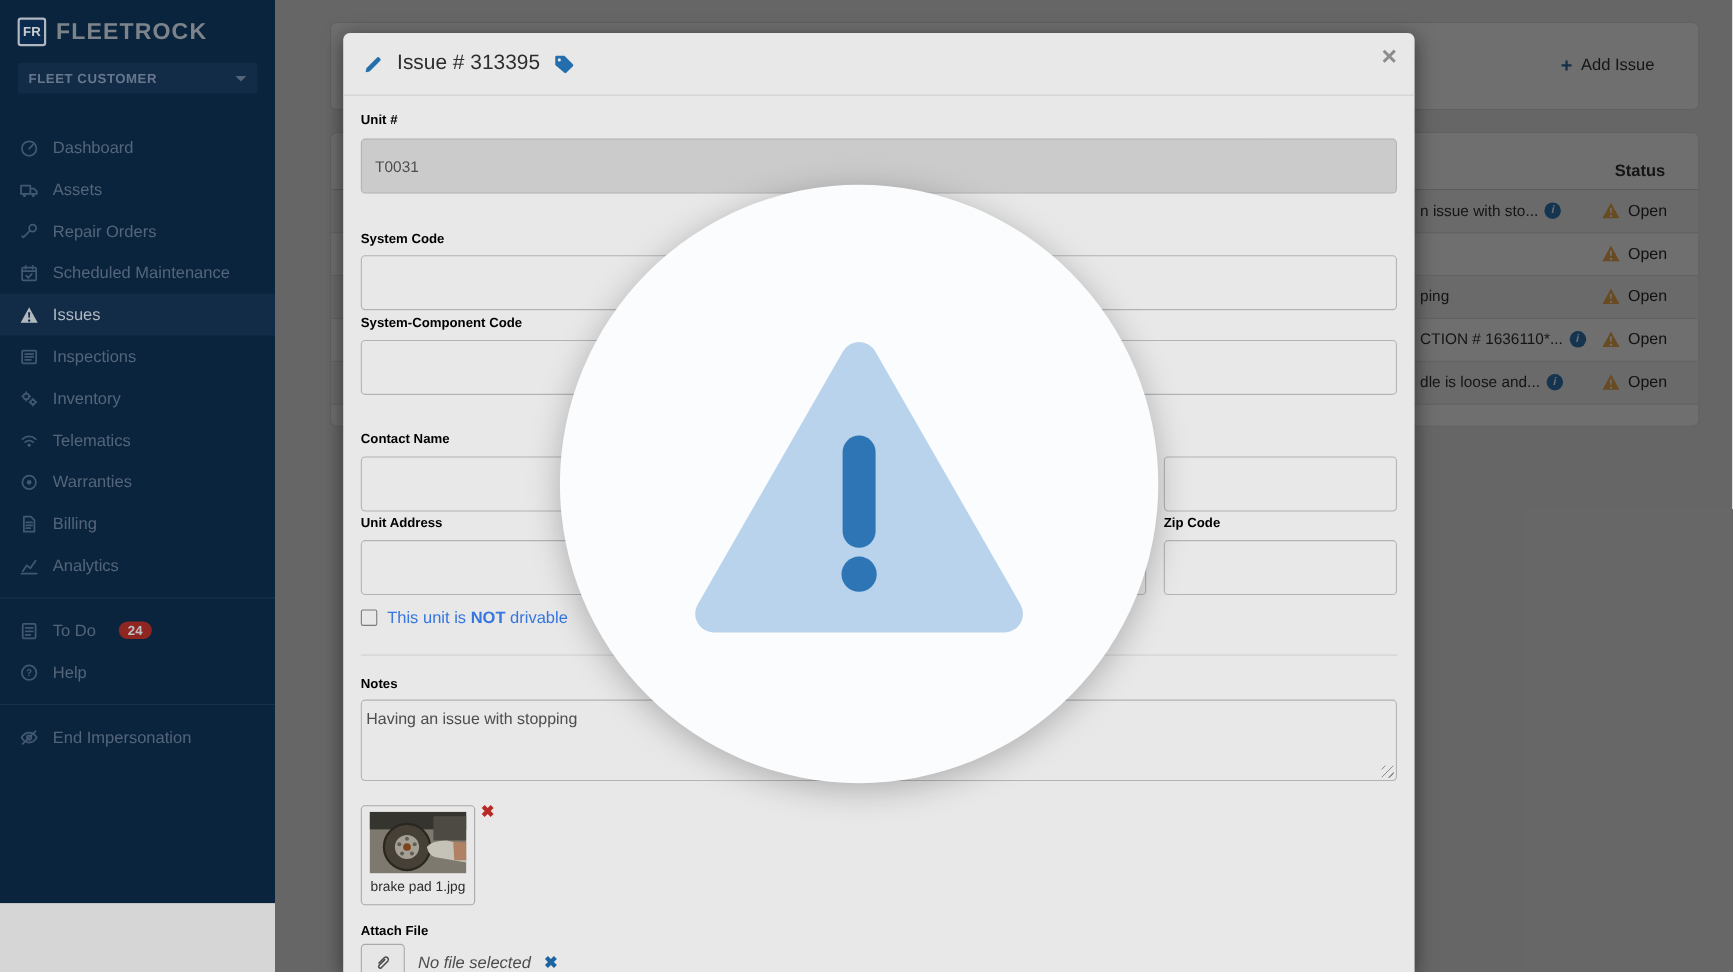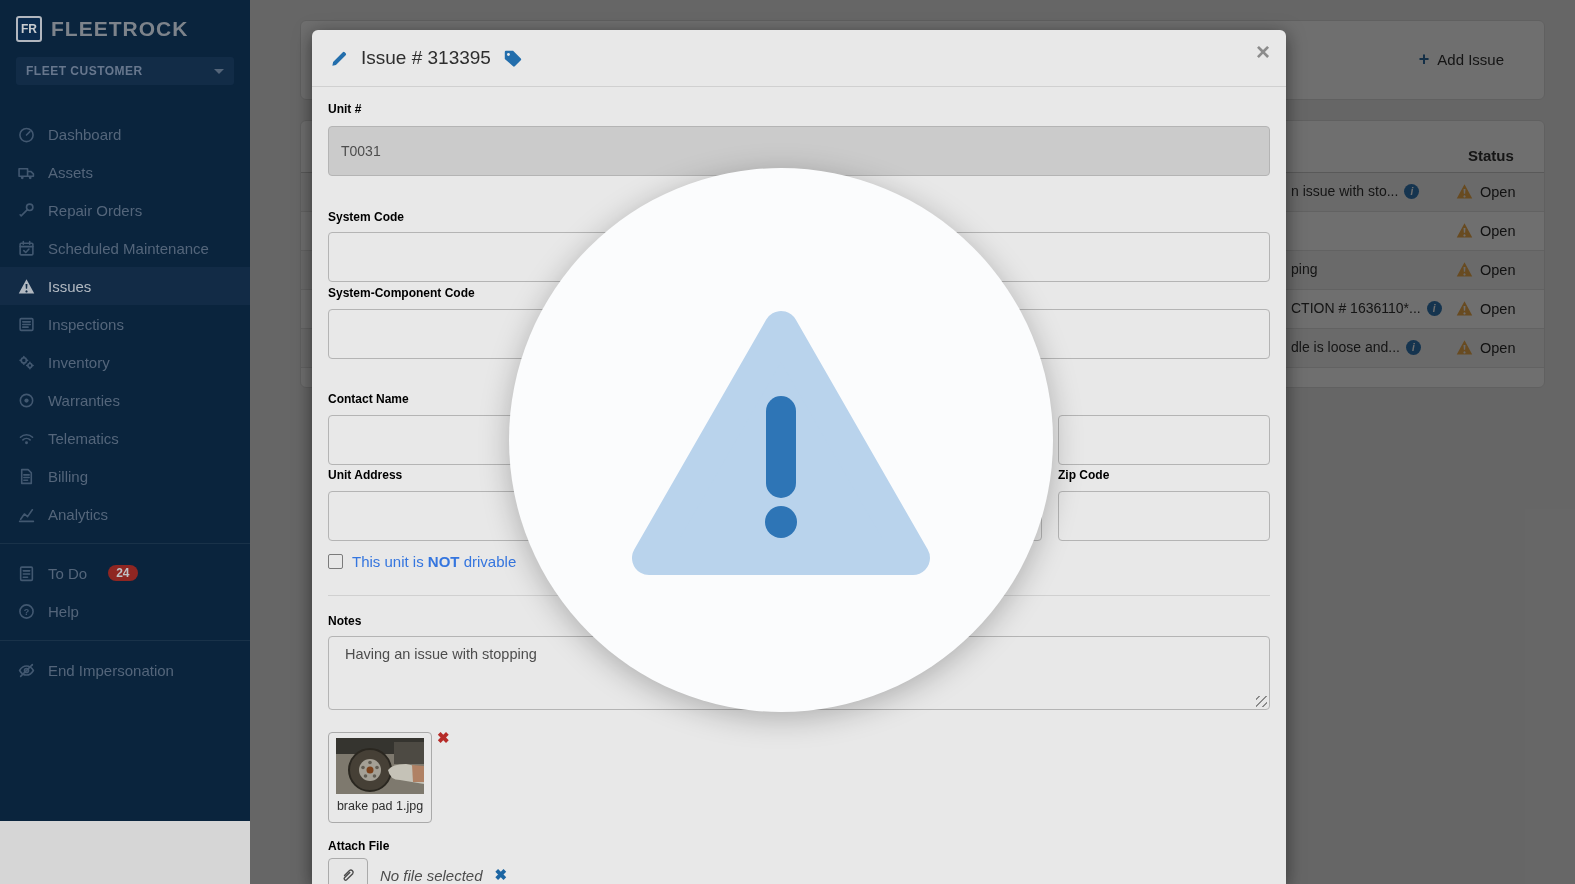--- a/index.html
+++ b/index.html
@@ -61,21 +61,21 @@
   .m-input { position:absolute; height:50px; background:#fff; border:1px solid #c6c6c6; border-radius:4px;
              font-size:14px; color:#555; padding:0 12px; font-family:"Liberation Sans", sans-serif; }
   .m-input:disabled { background:#e0e0e0; color:#555; }
   .w-full { left:16px; width:942px; }
   .w-left { left:16px; width:714px; }
   .w-right { left:746px; width:212px; }
   .chk-row { position:absolute; left:16px; top:523px; display:flex; align-items:center; gap:9px; font-size:15px; color:#3b82f6; }
   .chk-box { width:15px; height:15px; border:1px solid #888; border-radius:2px; background:#fff; cursor:pointer; }
   .m-divider { position:absolute; left:16px; top:565px; width:942px; border-top:1px solid #e5e5e5; }
   .m-textarea { position:absolute; left:16px; top:606px; width:942px; height:74px; background:#fff;
-                border:1px solid #c6c6c6; border-radius:4px; font-size:14.5px; color:#555; padding:9px 16px;
+                border:1px solid #c6c6c6; border-radius:4px; font-size:14.5px; color:#555; padding:9px 4px;
                 resize:none; font-family:"Liberation Sans", sans-serif; }
   .resize-grip { position:absolute; left:944px; top:666px; width:11px; height:11px;
      background:repeating-linear-gradient(135deg, transparent 0 2px, #999 2px 3px, transparent 3px 5px); }
   .thumb-card { position:absolute; left:16px; top:702px; width:104px; height:91px; border:1px solid #bbb;
                 border-radius:4px; background:#fff; cursor:pointer; }
   .thumb-card svg { display:block; margin:5px auto 0 auto; }
   .thumb-cap { text-align:center; font-size:12.5px; color:#333; margin-top:5px; }
   .thumb-x { position:absolute; left:125px; top:699px; color:#c9302c; font-size:15px; font-weight:bold; cursor:pointer; }
   .attach-row { position:absolute; left:16px; top:828px; display:flex; align-items:center; gap:12px; }
   .clip-btn { width:40px; height:34px; border:1px solid #bbb; border-radius:4px; background:#fdfdfd;
@@ -147,31 +147,31 @@
         <div class="side-item">
           <svg viewBox="0 0 16 16">
             <circle cx="5.5" cy="6" r="2.4" fill="none" stroke="currentColor" stroke-width="1.5" stroke-linecap="round" stroke-linejoin="round"></circle>
             <circle cx="11.2" cy="10.8" r="1.9" fill="none" stroke="currentColor" stroke-width="1.5" stroke-linecap="round" stroke-linejoin="round"></circle>
             <path d="M5.5 2.4v1 M5.5 8.6v1 M2 6h1 M8 6h1 M11.2 7.8v1 M11.2 12.8v1 M8.2 10.8h1 M13.2 10.8h1" fill="none" stroke="currentColor" stroke-width="1.5" stroke-linecap="round" stroke-linejoin="round"></path>
           </svg>
           <span>Inventory</span>
         </div>
         <div class="side-item">
           <svg viewBox="0 0 16 16">
+            <path d="M2.3 6.8a8.2 8.2 0 0 1 11.4 0 M4.6 9.3a5 5 0 0 1 6.8 0" fill="none" stroke="currentColor" stroke-width="1.5" stroke-linecap="round" stroke-linejoin="round"></path>
+            <circle cx="8" cy="12" r="1.4" fill="currentColor"></circle>
+          </svg>
+          <span>Telematics</span>
+        </div>
+        <div class="side-item">
+          <svg viewBox="0 0 16 16">
             <circle cx="8" cy="8" r="5.8" fill="none" stroke="currentColor" stroke-width="1.5" stroke-linecap="round" stroke-linejoin="round"></circle>
             <circle cx="8" cy="8" r="2" fill="currentColor"></circle>
           </svg>
           <span>Warranties</span>
-        </div>
-        <div class="side-item">
-          <svg viewBox="0 0 16 16">
-            <path d="M2.3 6.8a8.2 8.2 0 0 1 11.4 0 M4.6 9.3a5 5 0 0 1 6.8 0" fill="none" stroke="currentColor" stroke-width="1.5" stroke-linecap="round" stroke-linejoin="round"></path>
-            <circle cx="8" cy="12" r="1.4" fill="currentColor"></circle>
-          </svg>
-          <span>Telematics</span>
         </div>
         <div class="side-item">
           <svg viewBox="0 0 16 16">
             <path d="M3.5 1.5h6l3 3v10h-9z" fill="none" stroke="currentColor" stroke-width="1.5" stroke-linecap="round" stroke-linejoin="round"></path>
             <path d="M5.5 6.5h5 M5.5 9h5 M5.5 11.5h3.5" fill="none" stroke="currentColor" stroke-width="1.5" stroke-linecap="round" stroke-linejoin="round"></path>
           </svg>
           <span>Billing</span>
         </div>
         <div class="side-item">
           <svg viewBox="0 0 16 16">

